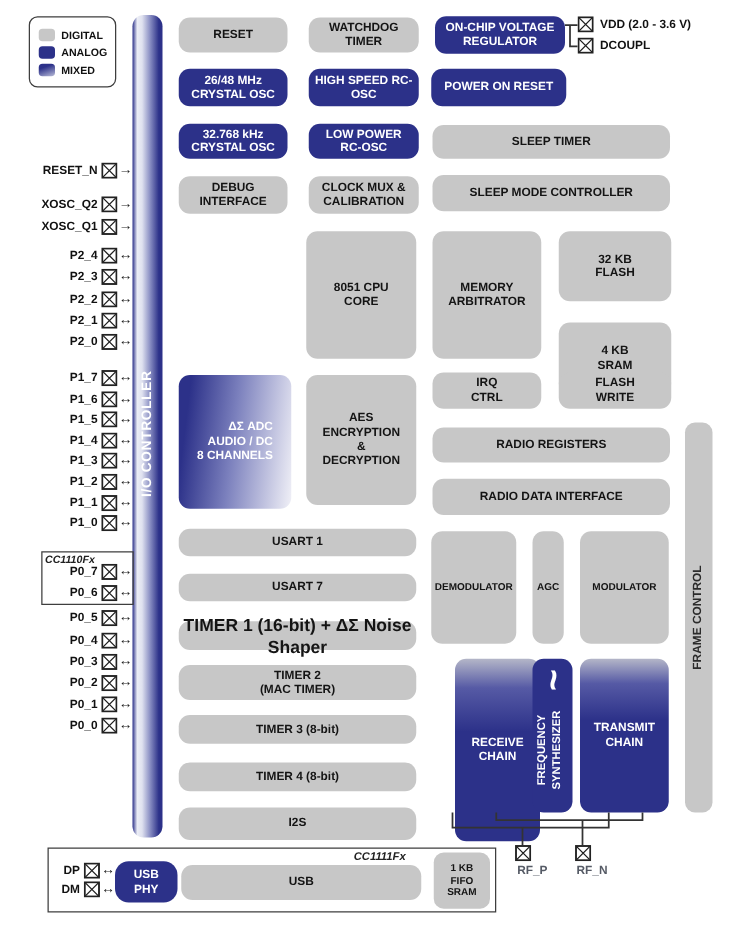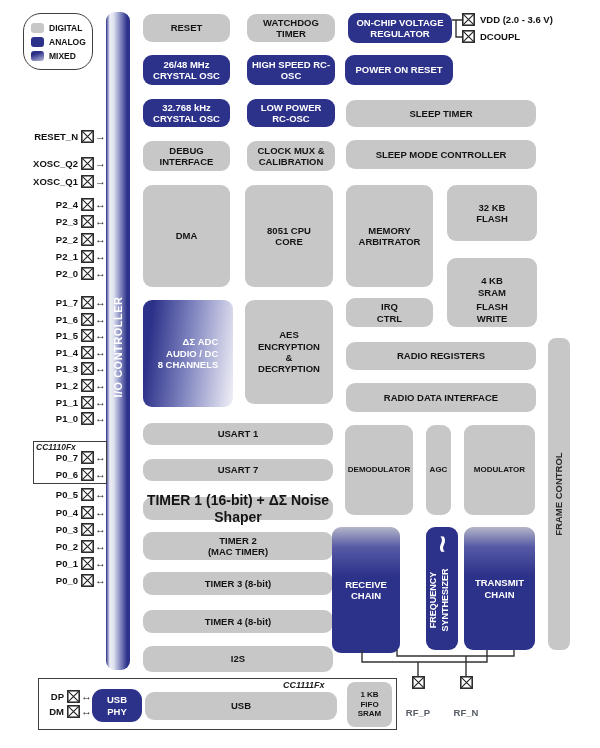--- a/index.html
+++ b/index.html
@@ -19,37 +19,37 @@
   .frame-bar{left:548px;top:338px;width:22px;height:312px;background:#c7c7c7;border-radius:8px;}
   .vlabel{position:absolute;transform:rotate(-90deg);text-align:center;font-weight:bold;z-index:3;
           white-space:pre-line;}
   .io-label{left:-82px;top:335px;width:400px;height:24px;line-height:24px;font-size:11px;color:#fff;letter-spacing:.5px;}
   .frame-label{left:459px;top:483px;width:200px;height:22px;line-height:22px;font-size:9.5px;color:#2b2b2b;}
   .fs-label{left:397px;top:586px;width:90px;height:28px;font-size:9px;color:#fff;line-height:1.3;}
   .fs-icon{position:absolute;left:426px;top:528px;width:32px;height:32px;z-index:3;color:#fff;
            display:flex;align-items:center;justify-content:center;}
   .fs-icon span{display:inline-block;transform:rotate(90deg);font-size:30px;font-weight:bold;line-height:1;}
   .legend{position:absolute;left:23px;top:13px;width:70px;height:57px;background:#fff;border:1.6px solid #3e3e3e;
-          border-radius:18px;z-index:4;display:flex;flex-direction:column;justify-content:center;gap:4px;padding:2px 0 2px 7px;box-sizing:border-box;}
+          border-radius:7px;z-index:4;display:flex;flex-direction:column;justify-content:center;gap:4px;padding:2px 0 2px 7px;box-sizing:border-box;}
   .legend-row{display:flex;align-items:center;gap:5px;}
   .legend-swatch{width:13px;height:10px;border-radius:3px;flex:none;}
   .sw-digital{background:#c7c7c7;} .sw-analog{background:#2c3189;}
   .sw-mixed{background:linear-gradient(160deg,#2c3189 30%,#b9bcd8 100%);}
   .legend-label{font-size:8.5px;font-weight:bold;color:#111;}
   .group-box{position:absolute;border:1.4px solid #3e3e3e;background:transparent;z-index:1;box-sizing:border-box;}
   .cc-label{position:absolute;font-size:9px;font-weight:bold;font-style:italic;color:#222;z-index:4;}
   .pin-row{position:absolute;height:13px;display:flex;align-items:center;justify-content:flex-end;z-index:5;}
   .pin-row.rp{justify-content:flex-start;}
   .pin-label{font-size:9.5px;font-weight:bold;color:#111;margin-right:3px;white-space:nowrap;}
   .pin-label.pl-left{margin:0 0 0 5px;}
   .pin-box{width:13px;height:13px;flex:none;display:block;line-height:0;}
   .pin-arrow{font-size:11px;color:#222;margin-left:1px;line-height:13px;font-weight:bold;}
   .rf-pin{position:absolute;width:40px;text-align:center;z-index:5;}
   .rf-pin .pin-box{margin:0 auto;}
-  .rf-label{font-size:9.5px;font-weight:bold;color:#565b66;margin-top:18px;}
+  .rf-label{font-size:9.5px;font-weight:bold;color:#565b66;margin-top:2px;text-align:right;}
   svg.wires{position:absolute;left:0;top:0;z-index:2;pointer-events:none;}
 </style>
 </head>
 <body>
 
 <div class="canvas">
 
   <div class="legend">
     <div class="legend-row">
       <span class="legend-swatch sw-digital"></span>
@@ -84,21 +84,20 @@
 CRYSTAL OSC</div>
   <div class="block t-analog" style="left:247px;top:99px;width:88px;height:28px">LOW POWER
 RC-OSC</div>
   <div class="block t-digital" style="left:346px;top:100px;width:190px;height:27px">SLEEP TIMER</div>
   <div class="block t-digital" style="left:143px;top:141px;width:87px;height:30px">DEBUG
 INTERFACE</div>
   <div class="block t-digital" style="left:346px;top:140px;width:190px;height:29px">SLEEP MODE CONTROLLER</div>
   <div class="block t-digital" style="left:247px;top:141px;width:88px;height:30px">CLOCK MUX &amp;
 CALIBRATION</div>
 
-  <div class="block t-digital" style="left:143px;top:185px;width:87px;height:102px">DMA</div>
   <div class="block t-digital" style="left:245px;top:185px;width:88px;height:102px">8051 CPU
 CORE</div>
   <div class="block t-digital" style="left:346px;top:185px;width:87px;height:102px">MEMORY
 ARBITRATOR</div>
   <div class="block t-digital" style="left:447px;top:185px;width:90px;height:56px">32 KB
 FLASH</div>
   <div class="block t-digital" style="left:447px;top:258px;width:90px;height:57px">4 KB
 SRAM</div>
 
   <div class="block grad-h t-mixed" style="left:143px;top:300px;width:90px;height:107px">ΔΣ ADC
@@ -120,21 +119,21 @@
   <div class="block fs9 t-digital" style="left:143px;top:497px;width:190px;height:23px">TIMER 1 (16-bit) + ΔΣ Noise Shaper</div>
   <div class="block t-digital" style="left:143px;top:532px;width:190px;height:28px">TIMER 2
 (MAC TIMER)</div>
   <div class="block t-digital" style="left:143px;top:572px;width:190px;height:23px">TIMER 3 (8-bit)</div>
   <div class="block t-digital" style="left:143px;top:610px;width:190px;height:23px">TIMER 4 (8-bit)</div>
   <div class="block t-digital" style="left:143px;top:646px;width:190px;height:26px">I2S</div>
 
   <div class="block fs8 t-digital" style="left:345px;top:425px;width:68px;height:90px">DEMODULATOR</div>
   <div class="block fs8 t-digital" style="left:426px;top:425px;width:25px;height:90px">AGC</div>
   <div class="block fs8 t-digital" style="left:464px;top:425px;width:71px;height:90px">MODULATOR</div>
-  <div class="block grad-v t-mixed" style="left:332px;top:527px;width:68px;height:126px">RECEIVE
+  <div class="block grad-v t-mixed" style="left:364px;top:527px;width:68px;height:146px">RECEIVE
 CHAIN</div>
   <div class="block t-analog" style="left:426px;top:527px;width:32px;height:123px"></div>
   <div class="fs-icon">
       <span>~</span>
     </div>
   <div class="vlabel fs-label">FREQUENCY
 SYNTHESIZER</div>
   <div class="block grad-v t-mixed" style="left:464px;top:527px;width:71px;height:123px">TRANSMIT
 CHAIN</div>
 

